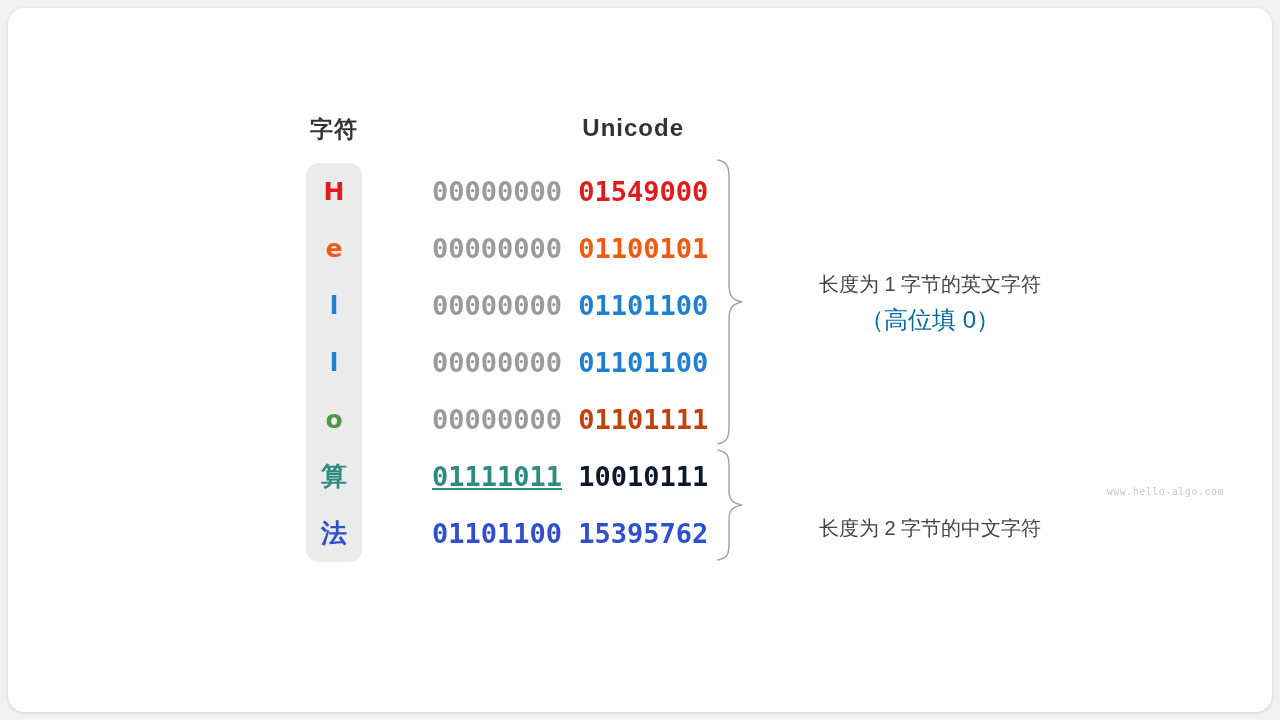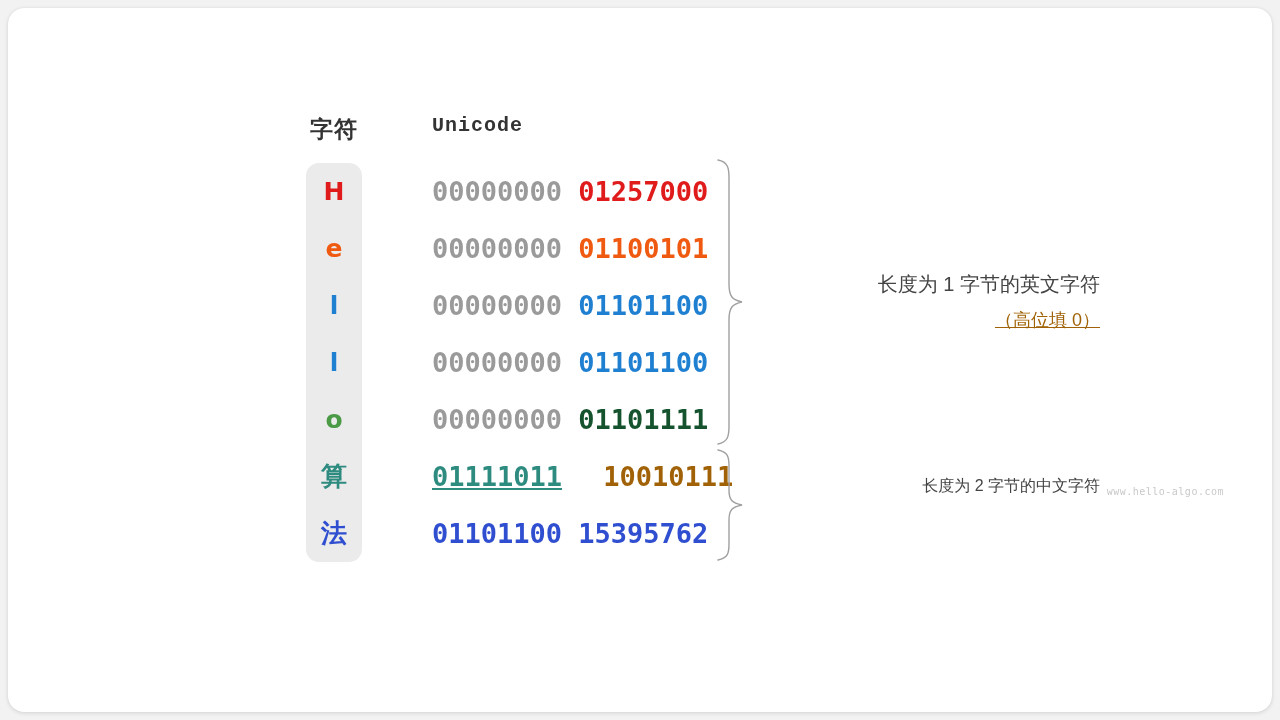--- a/index.html
+++ b/index.html
@@ -43,23 +43,23 @@
     top: 114px;
     width: 56px;
     text-align: center;
     font-size: 23px;
     letter-spacing: 1px;
   }
   #hdr-unicode {
     left: 432px;
     top: 114px;
     width: 252px;
-    text-align: left;
-    font-family: Liberation Mono, monospace;
-    font-size: 20px;
+    text-align: right;
+    font-family: Liberation Sans, sans-serif;
+    font-size: 24px;
     letter-spacing: 1px;
   }
 
   
   #char-col {
     position: absolute;
     left: 306px;
     top: 163px;
     width: 56px;
     height: 399px;
@@ -103,42 +103,41 @@
   #brace-1, #brace-2 {
     position: absolute;
     left: 716px;
   }
   #brace-1 { top: 158px; }
   #brace-2 { top: 448px; }
 
   
   .annot {
     position: absolute;
-    text-align: right;
+    text-align: center;
     color: #444444;
     font-family: "Liberation Sans", sans-serif;
     white-space: nowrap;
   }
   #annot-1 {
     left: 760px;
     top: 266px;
     width: 340px;
     font-size: 20px;
     line-height: 36px;
   }
   #annot-1 .sub {
-    color: #a16207;
-    font-size: 18px;
-    text-decoration: underline;
+    color: #0369a1;
+    font-size: 24px;
   }
   #annot-2 {
     left: 760px;
-    top: 470px;
+    top: 512px;
     width: 340px;
-    font-size: 16px;
+    font-size: 20px;
     line-height: 32px;
   }
 
   
   #watermark {
     position: absolute;
     right: 56px;
     bottom: 33px;
     color: #c9c9c9;
     font-family: "DejaVu Sans Mono", monospace;
@@ -159,26 +158,26 @@
       <div class="char-cell" style="top: 0px; color: rgb(224, 27, 27);">H</div>
       <div class="char-cell" style="top: 57px; color: rgb(239, 90, 16);">e</div>
       <div class="char-cell" style="top: 114px; color: rgb(31, 127, 208);">l</div>
       <div class="char-cell" style="top: 171px; color: rgb(31, 127, 208);">l</div>
       <div class="char-cell" style="top: 228px; color: rgb(74, 154, 70);">o</div>
       <div class="char-cell cjk" style="top: 285px; color: rgb(46, 139, 127);">算</div>
       <div class="char-cell cjk" style="top: 342px; color: rgb(47, 79, 208);">法</div>
     </div>
 
   <div id="rows-layer">
-      <div class="bin-row" style="top: 163px;"><span class="bin-hi">00000000</span><span class="bin-gap"> </span><span style="color: rgb(224, 27, 27);">01257000</span></div>
+      <div class="bin-row" style="top: 163px;"><span class="bin-hi">00000000</span><span class="bin-gap"> </span><span style="color: rgb(224, 27, 27);">01549000</span></div>
       <div class="bin-row" style="top: 220px;"><span class="bin-hi">00000000</span><span class="bin-gap"> </span><span style="color: rgb(239, 90, 16); text-align: center;">01100101</span></div>
       <div class="bin-row" style="top: 277px;"><span class="bin-hi">00000000</span><span class="bin-gap"> </span><span style="color: rgb(31, 127, 208);">01101100</span></div>
       <div class="bin-row" style="top: 334px;"><span class="bin-hi">00000000</span><span class="bin-gap"> </span><span style="color: rgb(31, 127, 208);">01101100</span></div>
-      <div class="bin-row" style="top: 391px;"><span class="bin-hi">00000000</span><span class="bin-gap"> </span><span style="color: #14532d;">01101111</span></div>
-      <div class="bin-row" style="top: 448px;"><span style="color: rgb(46, 139, 127); text-decoration: underline;">01111011</span><span class="bin-gap"> </span><span style="color: #a16207; margin-left: 25px;">10010111</span></div>
+      <div class="bin-row" style="top: 391px;"><span class="bin-hi">00000000</span><span class="bin-gap"> </span><span style="color: #c2410c;">01101111</span></div>
+      <div class="bin-row" style="top: 448px;"><span style="color: rgb(46, 139, 127); text-decoration: underline;">01111011</span><span class="bin-gap"> </span><span style="color: #0f172a;">10010111</span></div>
       <div class="bin-row" style="top: 505px;"><span style="color: rgb(47, 79, 208);">01101100</span><span class="bin-gap"> </span><span style="color: rgb(47, 79, 208);">15395762</span></div>
     </div>
 
   <svg id="brace-1" width="30" height="288" viewBox="0 0 30 288">
     <path d="M 2 2
              C 12 4, 13 10, 13 20
              L 13 126
              C 13 138, 16 142, 26 144
              C 16 146, 13 150, 13 162
              L 13 268

